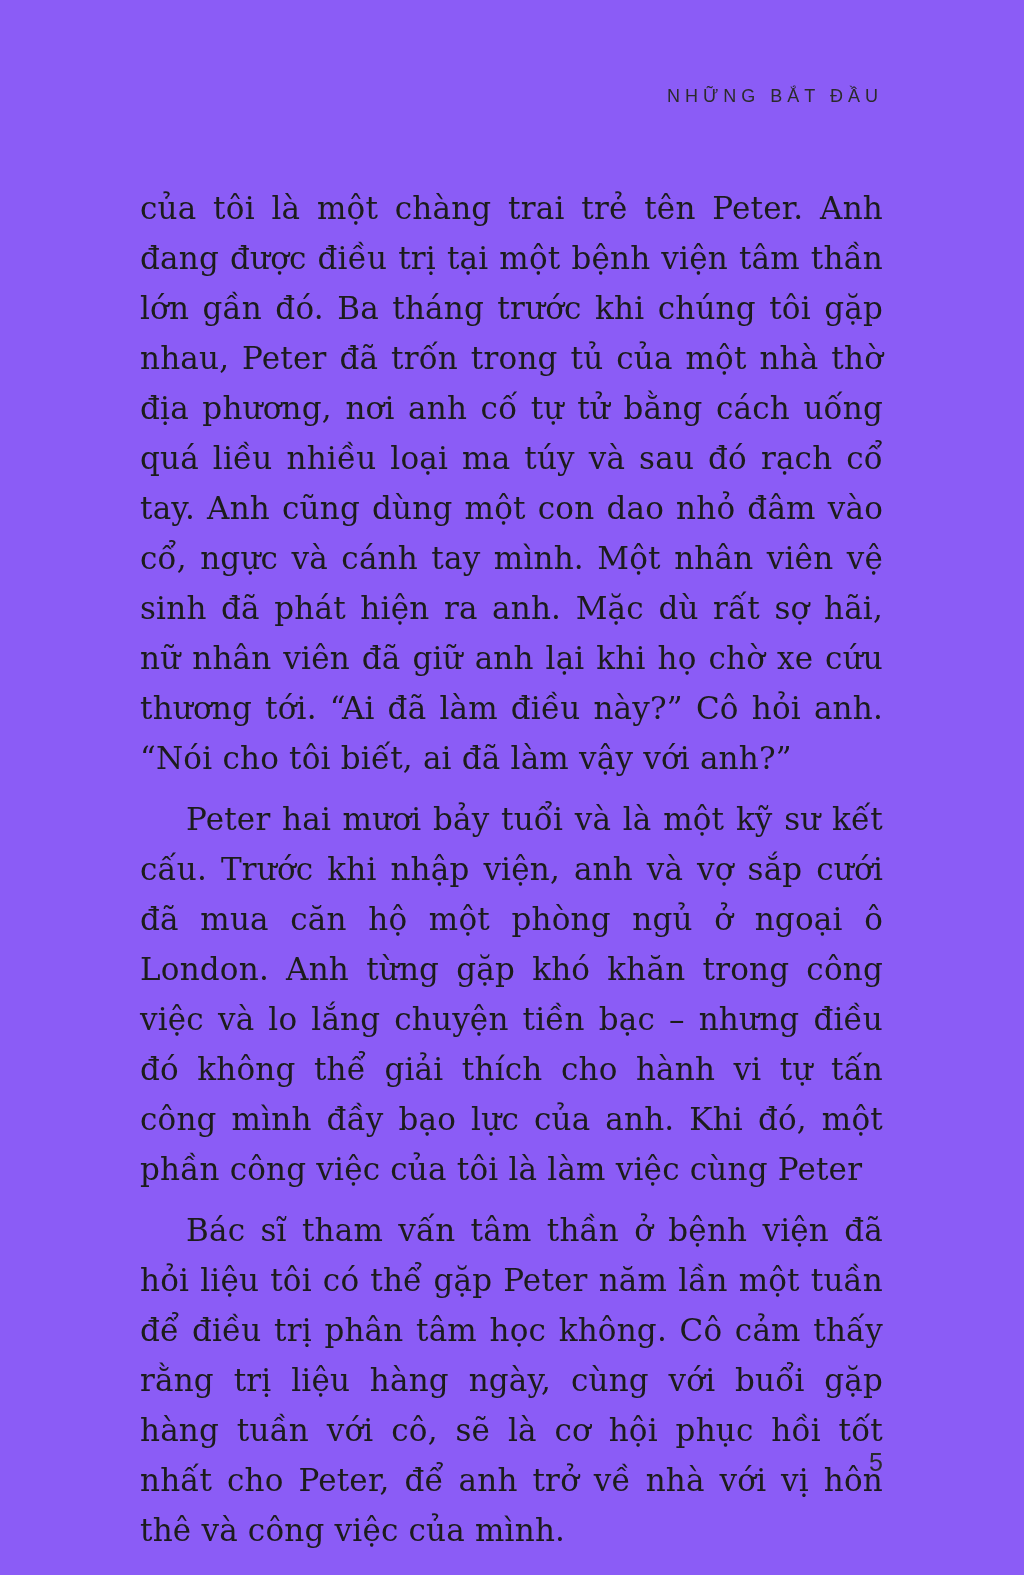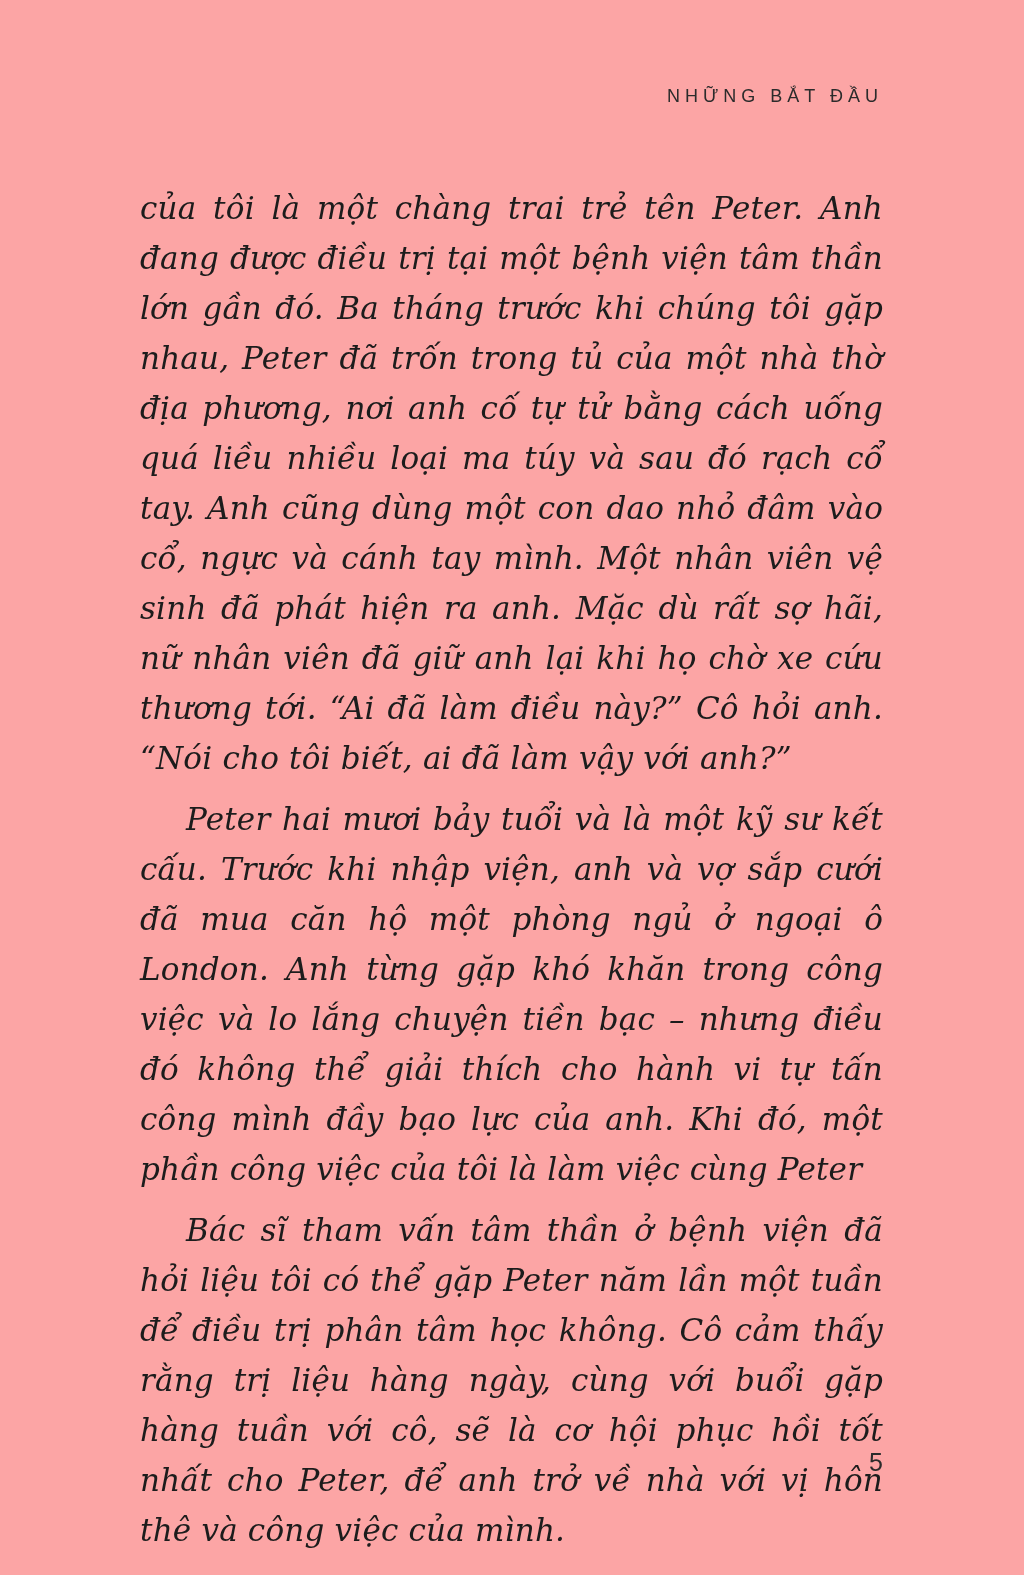--- a/index.html
+++ b/index.html
@@ -5,21 +5,21 @@
   html, body {
     margin: 0;
     padding: 0;
     background: #e8e8e8;
   }
   .page {
     position: relative;
     width: 1024px;
     height: 1575px;
     margin: 0 auto;
-    background: #fca5a5;
+    background: #8b5cf6;
     overflow: hidden;
     font-family: "DejaVu Serif", serif;
   }
   .running-header {
     position: absolute;
     top: 86px;
     left: 140px;
     width: 743px;
     text-align: right;
     font-family: "Liberation Sans", sans-serif;
@@ -36,21 +36,20 @@
     width: 743px;
     color: #1c1c1c;
   }
   .body-text p {
     margin: 0;
     font-size: 31px;
     line-height: 50px;
     text-align: justify;
     text-justify: inter-word;
     letter-spacing: 0.2px;
-    font-style: italic;
   }
   .body-text p + p {
     margin-top: 11px;
     text-indent: 46px;
   }
   .page-footer {
     position: absolute;
     top: 1448px;
     left: 140px;
     width: 743px;

